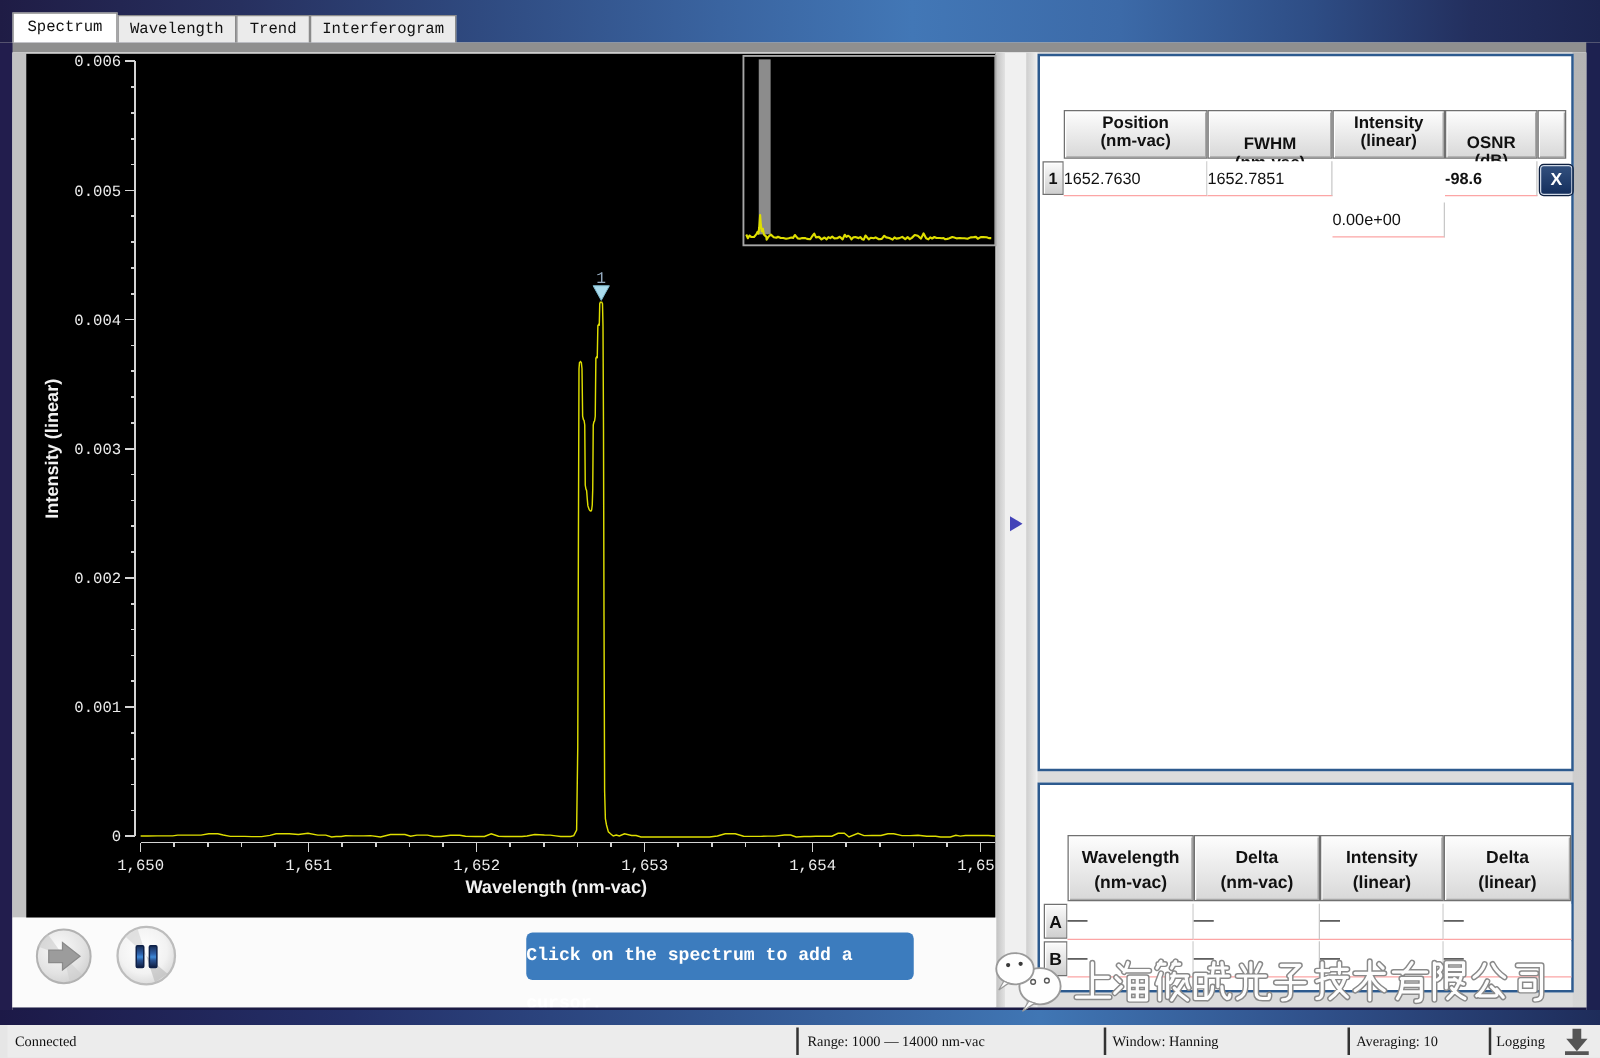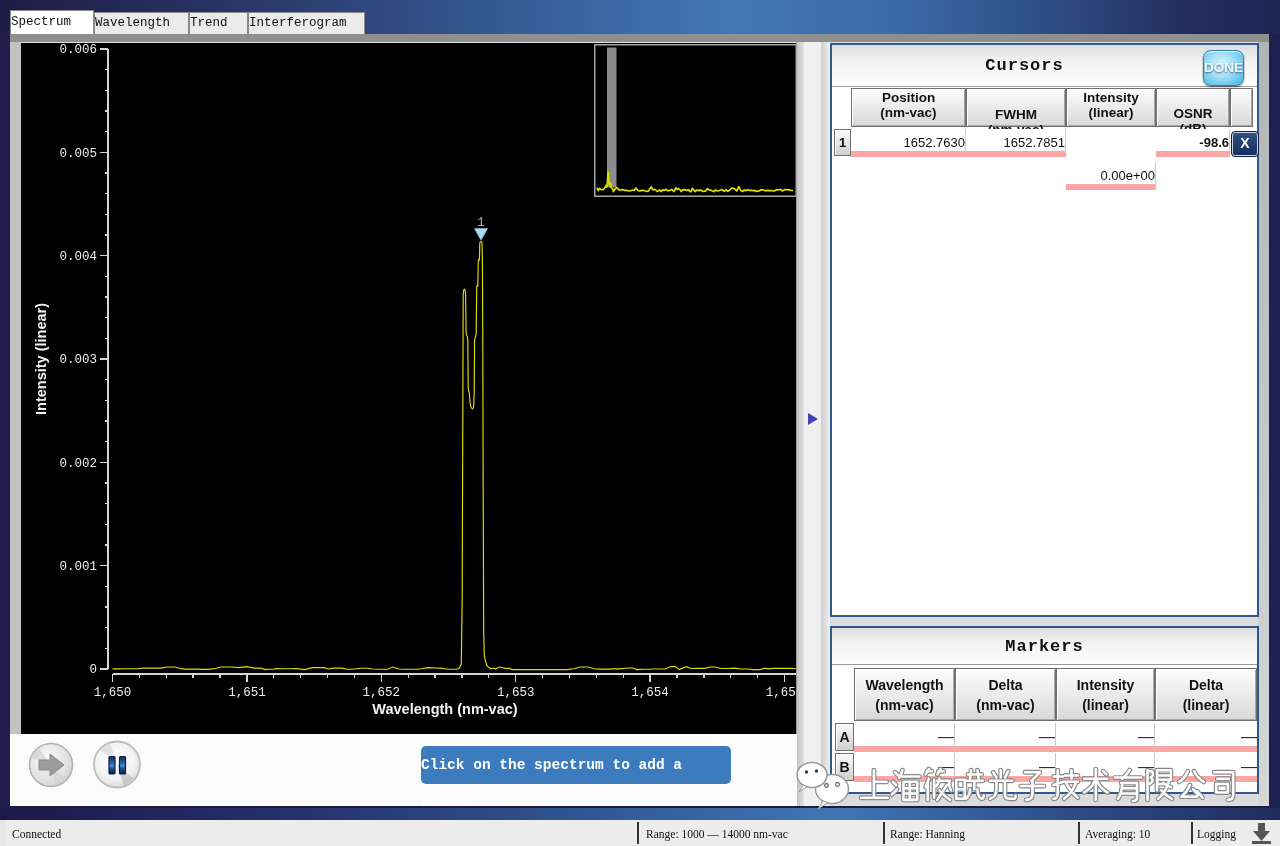--- a/index.html
+++ b/index.html
@@ -1,39 +1,39 @@
 <!DOCTYPE html>
 <html><head><meta charset="utf-8">
 <style>
 html,body{margin:0;padding:0}
 body{width:1280px;height:846px;position:relative;overflow:hidden;font-family:"Liberation Sans",sans-serif;background:#e6e6e6}
 .abs{position:absolute}
 .topband{left:0;top:0;width:1280px;height:34px;background:linear-gradient(90deg,#1f1c45 0%,#27305f 15%,#2f4a80 30%,#3a64a0 45%,#4277b6 57%,#3c6aa8 70%,#2e4d85 82%,#232f5e 92%,#1d2550 100%)}
 .graybar{left:0;top:34px;width:1280px;height:8px;background:#8f8f8f}
-.tab{position:absolute;top:12px;height:22px;background:#ebebeb;border:1px solid #8a8a8a;border-bottom:none;box-sizing:border-box;font-family:"Liberation Mono",monospace;font-size:12.5px;color:#111;line-height:21px}
+.tab{position:absolute;top:12px;height:22px;background:#ebebeb;border:1px solid #8a8a8a;border-bottom:none;box-sizing:border-box;font-family:"Liberation Mono",monospace;font-size:12.5px;color:#111;text-align:center;line-height:21px}
 .tab.active{top:10px;height:24px;background:#fff;line-height:23px;z-index:3}
 .navleft{left:0;top:34px;width:10px;height:774px;background:#221d4d}
 .navright{left:1269px;top:34px;width:11px;height:774px;background:#1d2150}
 .content{left:10px;top:42px;width:1259px;height:764px;background:#e2e2e2}
 .leftstrip{left:10px;top:42px;width:11px;height:692px;background:#c2c2c2}
 .rightstrip{left:1258px;top:42px;width:11px;height:764px;background:linear-gradient(180deg,#b4b4b4,#d6d6d6)}
 .gutter{left:796px;top:42px;width:34px;height:764px;background:#f0f0f0;border-left:1px solid #9a9a9a}
 .panelbg{left:830px;top:42px;width:428px;height:764px;background:#dcdcdc}
 .chart{left:21px;top:43px;width:775px;height:691px;background:#000}
 .whiteband{left:10px;top:734px;width:787px;height:72px;background:#fbfbfb}
 .botborder{left:10px;top:806px;width:1259px;height:2px;background:#1b1b45}
 .bottomstrip{left:0;top:808px;width:1280px;height:12px;background:linear-gradient(90deg,#1c1947 0%,#243069 22%,#315590 45%,#4076b4 65%,#30518b 82%,#1e2c5a 100%)}
 .statusbar{left:6px;top:820px;width:1280px;height:28px;background:#ececec;font-family:Liberation Serif, serif;font-size:11.5px;color:#111}
 .statusbar span{position:absolute;top:8px;white-space:pre}
 .ssep{position:absolute;top:2px;width:2px;height:22px;background:#333}
 .panel{position:absolute;left:830px;width:429px;border:2px solid #2d5a8e;background:#fff;box-sizing:border-box}
 .ptitle{height:41px;background:linear-gradient(180deg,#dedede 0%,#f4f4f4 45%,#fdfdfd 100%);border-bottom:1px solid #9a9a9a;text-align:center;font-family:"Liberation Mono",monospace;font-weight:bold;font-size:17px;color:#111;line-height:42px;letter-spacing:1px;position:relative}
 .hcell{position:absolute;box-sizing:border-box;background:linear-gradient(180deg,#fdfdfd,#d8d8d8);border:1px solid #707070;box-shadow:inset 1px 1px 0 #fff,inset -1px -1px 0 #a8a8a8;font-weight:bold;font-size:13.5px;color:#111;text-align:center;font-family:"Liberation Sans",sans-serif}
 .rhcell{position:absolute;box-sizing:border-box;background:linear-gradient(180deg,#fbfbfb,#cfcfcf);border:1px solid #707070;box-shadow:inset 1px 1px 0 #fff;font-weight:bold;font-size:13px;color:#111;text-align:center}
-.dcell{position:absolute;box-sizing:border-box;font-size:13px;letter-spacing:0;color:#111;text-align:right;border-right:1px solid #c8c8c8;border-bottom:6px solid #fca5a5;background:#fff}
+.dcell{position:absolute;box-sizing:border-box;font-size:13px;letter-spacing:0;color:#111;text-align:left;border-right:1px solid #c8c8c8;border-bottom:1px solid #fca5a5;background:#fff}
 .banner{left:421px;top:746px;width:310px;height:38px;background:#3c7cbe;border-radius:5px;color:#fff;font-family:"Liberation Mono",monospace;font-weight:bold;font-size:14.5px;text-align:left;line-height:38px}
 .donebtn{position:absolute;right:13px;top:5px;text-indent:0;width:39px;height:34px;border-radius:8px;background:radial-gradient(ellipse at 45% 42%,#def3fb 0%,#a8e1f7 40%,#62c4ed 78%,#48b6e7 100%);border:1px solid #2e7fae;box-shadow:0 1px 2px rgba(0,0,0,.5),inset 0 1px 1px rgba(255,255,255,.8);color:#f4f8fb;font-weight:bold;font-size:13.5px;line-height:34px;text-align:center;text-shadow:0 1px 2px rgba(40,90,120,.9);letter-spacing:0;font-family:"Liberation Sans",sans-serif}
 .xbtn{position:absolute;width:26px;height:24px;border-radius:4px;background:linear-gradient(180deg,#33517f,#142e5c);border:1px solid #0d1f3f;box-shadow:inset 0 0 0 1px #cdd6e4;color:#fff;font-weight:bold;font-size:14px;line-height:23px;text-align:center}
 </style></head>
 <body>
 <div class="abs topband"></div>
 <div class="abs graybar"></div>
 <div class="tab active" style="left:10px;width:84px;">Spectrum</div>
 <div class="tab" style="left:94px;width:95px;">Wavelength</div>
 <div class="tab" style="left:189px;width:59px;">Trend</div>
@@ -133,21 +133,20 @@
 </svg>
 <svg class="abs" style="left:594px;top:44px" width="203" height="153" viewBox="0 0 203 153">
 <rect x="0" y="0" width="203" height="153" fill="#000" stroke="#a6a6a6" stroke-width="3"></rect>
 <rect x="13" y="3.5" width="9.5" height="140" fill="#8c8c8c"></rect>
 <polyline points="3.0,143.6 4.3,146.6 5.6,144.4 6.9,145.5 9.2,145.6 11.0,143.5 12.0,141.5 12.7,143 13.4,138 14.1,128 14.7,136 15.4,141 16.3,139 17.1,143.5 18.1,144.5 19.1,145.5 19.3,147.7 21.1,145.0 22.7,143.7 25.0,145.8 27.1,146.2 28.4,145.4 30.6,146.4 32.6,146.4 34.9,147.0 36.9,146.6 39.1,146.0 40.5,146.3 41.9,144.0 44.2,146.7 45.8,147.0 47.8,146.4 50.3,146.5 51.6,147.1 54.2,147.4 55.9,144.8 57.4,142.9 58.8,145.9 61.2,145.5 63.2,147.5 65.6,146.0 67.3,147.5 68.7,145.7 70.2,146.5 71.8,145.3 73.5,146.7 75.7,146.6 77.8,145.4 80.1,147.5 81.8,143.8 83.1,145.5 84.6,144.6 86.0,145.6 87.2,147.5 88.6,145.9 90.3,145.6 92.9,146.5 94.2,145.6 95.8,147.4 97.0,147.7 98.4,144.4 101.0,147.5 102.6,146.2 104.9,146.6 106.5,145.9 109.1,147.4 111.4,147.1 113.4,144.6 115.0,145.9 117.5,146.4 120.1,147.7 121.6,145.9 123.1,146.9 125.5,146.5 127.8,145.5 130.2,147.3 132.1,145.7 133.8,147.3 135.5,146.3 137.8,144.0 140.2,144.6 142.8,146.9 144.8,142.7 146.9,146.6 148.7,147.5 150.2,145.9 151.7,146.8 153.5,145.6 155.2,146.4 157.7,146.4 159.6,146.6 160.8,146.4 162.0,147.3 163.9,147.1 165.5,146.6 167.8,145.6 169.4,146.0 171.3,146.7 173.7,146.4 175.7,146.6 177.5,146.6 180.0,147.0 182.5,145.9 185.0,145.7 186.9,145.5 188.2,147.0 190.6,145.7 192.7,145.7 195.3,145.8 197.1,146.5 199,146.5" fill="none" stroke="#dede00" stroke-width="1.7" stroke-linejoin="round"></polyline>
 </svg>
 <svg class="abs" style="left:806px;top:411px" width="14" height="16">
     <polygon points="2,2 12,8 2,14" fill="#4343b8"></polygon>
   </svg>
 <div class="panel" style="top:43px;height:574px;">
-<div class="ptitle" style="text-indent:-40px;">Cursors<div class="donebtn">DONE</div></div>
 <div class="hcell" style="left:19px;top:43px;width:115px;height:39px;">
       <div style="margin-top:1px">Position<br>(nm-vac)</div>
     </div>
 <div class="hcell" style="left:134px;top:43px;width:100px;height:39px;">
       <div style="margin-top:18px">FWHM<br>(nm-vac)</div>
     </div>
 <div class="hcell" style="left:234px;top:43px;width:90px;height:39px;">
       <div style="margin-top:1px">Intensity<br>(linear)</div>
     </div>
 <div class="hcell" style="left:324px;top:43px;width:74px;height:39px;">
@@ -155,21 +154,20 @@
     </div>
 <div class="hcell" style="left:398px;top:43px;width:23px;height:39px;"></div>
 <div class="rhcell" style="left:2px;top:84px;width:17px;height:27px;line-height:26px;">1</div>
 <div class="dcell" style="left:19px;top:84px;width:115px;height:28px;line-height:27px;">1652.7630</div>
 <div class="dcell" style="left:134px;top:84px;width:100px;height:28px;line-height:27px;">1652.7851</div>
 <div class="dcell" style="left:234px;top:84px;width:90px;height:28px;line-height:27px;margin-top:33px;">0.00e+00</div>
 <div class="dcell" style="left:324px;top:84px;width:74px;height:28px;line-height:27px;font-weight:bold;">-98.6</div>
 <div class="xbtn" style="left:399px;top:86px;">X</div>
 </div>
 <div class="panel" style="top:626px;height:168px;">
-<div class="ptitle" style="height:36px;line-height:37px;">Markers</div>
 <div class="hcell" style="left:22px;top:40px;width:101px;height:53px;font-size:14px;">
       <div style="margin-top:6px;line-height:20px;">Wavelength<br>(nm-vac)</div>
     </div>
 <div class="hcell" style="left:123px;top:40px;width:101px;height:53px;font-size:14px;">
       <div style="margin-top:6px;line-height:20px;">Delta<br>(nm-vac)</div>
     </div>
 <div class="hcell" style="left:224px;top:40px;width:99px;height:53px;font-size:14px;">
       <div style="margin-top:6px;line-height:20px;">Intensity<br>(linear)</div>
     </div>
 <div class="hcell" style="left:323px;top:40px;width:102px;height:53px;font-size:14px;">
@@ -217,21 +215,21 @@
 <rect x="93.5" y="17.5" width="6" height="17.5" rx="1" fill="url(#bar)" stroke="#0e2148" stroke-width="1.2"></rect>
 </svg>
 <div class="abs banner">Click on the spectrum to add a cursor.</div>
 <div class="abs botborder"></div>
 <div class="abs bottomstrip"></div>
 <div class="abs statusbar">
 <span style="left:6px">Connected</span>
 <div class="ssep" style="left:631px"></div>
 <span style="left:640px">Range: 1000 — 14000 nm-vac</span>
 <div class="ssep" style="left:877px"></div>
-<span style="left:884px">Range: Hanning</span>
+<span style="left:884px">Window: Hanning</span>
 <div class="ssep" style="left:1072px"></div>
 <span style="left:1079px">Averaging: 10</span>
 <div class="ssep" style="left:1185px"></div>
 <span style="left:1191px">Logging</span>
 <svg style="position:absolute;left:1243px;top:2px" width="26" height="23" viewBox="0 0 26 23">
 <g fill="#555">
         <rect x="9" y="1" width="7" height="9"></rect>
         <polygon points="4,9 21,9 12.5,19"></polygon>
         <rect x="3" y="19" width="19" height="3"></rect>
       </g>

